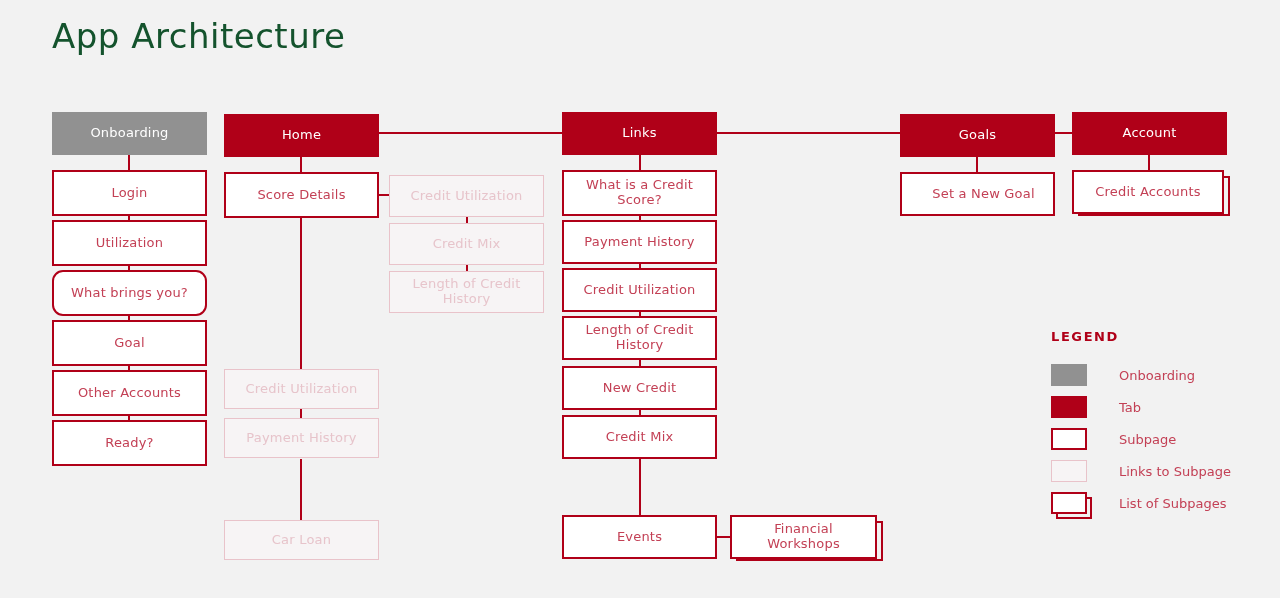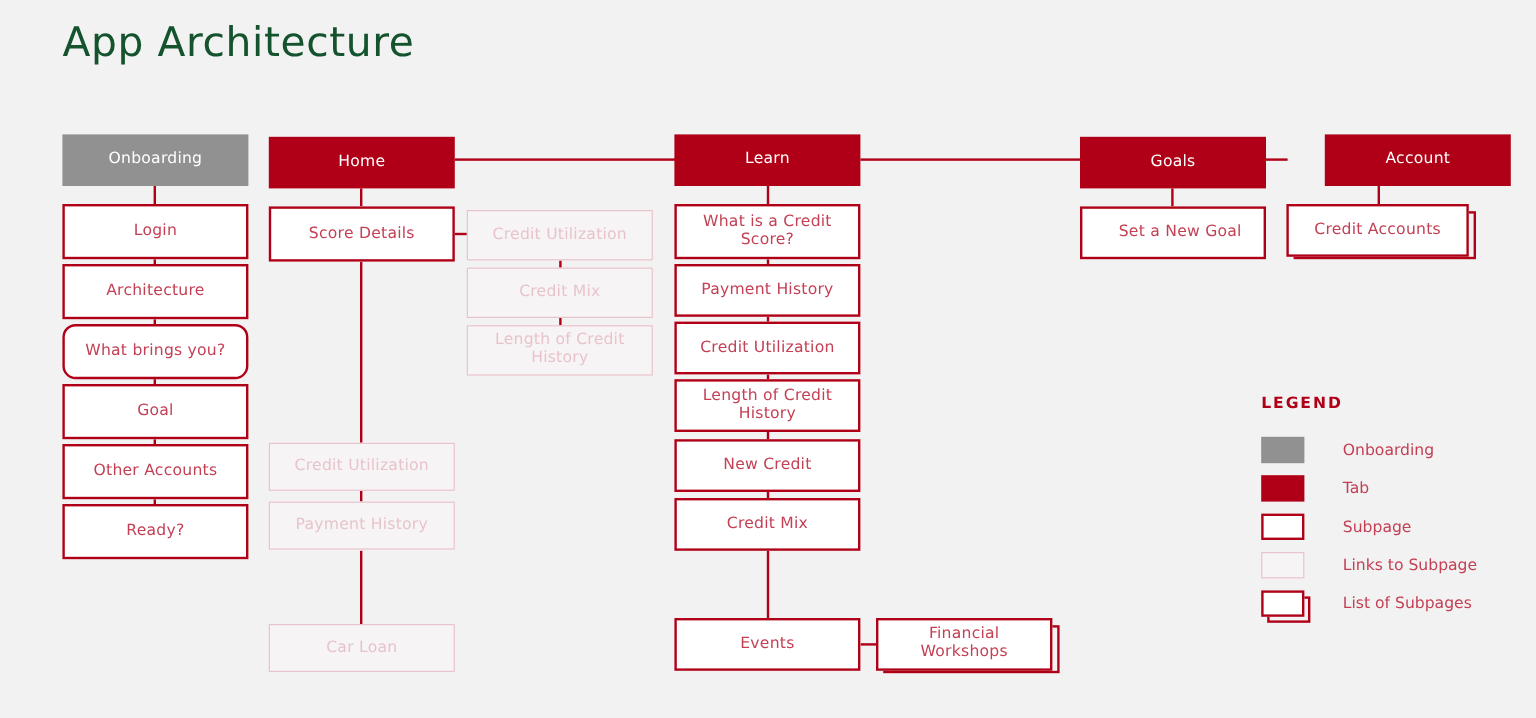--- a/index.html
+++ b/index.html
@@ -182,21 +182,21 @@
   <div class="conn v" style="left:976px; top:157px; width:2px; height:15px;"></div>
   <div class="conn v" style="left:1148px; top:155px; width:2px; height:15px;"></div>
 
   <div class="node onboarding" style="left:52px; top:112px; width:155px; height:43px;">
     <span class="lbl">Onboarding</span>
   </div>
   <div class="node subpage" style="left:52px; top:170px; width:155px; height:46px;">
     <span class="lbl">Login</span>
   </div>
   <div class="node subpage" style="left:52px; top:220px; width:155px; height:46px;">
-    <span class="lbl">Architecture</span>
+    <span class="lbl">Utilization</span>
   </div>
   <div class="node subpage" style="left:52px; top:270px; width:155px; height:46px;border-radius:11px;">
     <span class="lbl">What brings you?</span>
   </div>
   <div class="node subpage" style="left:52px; top:320px; width:155px; height:46px;">
     <span class="lbl">Goal</span>
   </div>
   <div class="node subpage" style="left:52px; top:370px; width:155px; height:46px;">
     <span class="lbl">Other Accounts</span>
   </div>
@@ -224,21 +224,21 @@
     <span class="lbl">Credit Utilization</span>
   </div>
   <div class="node faded" style="left:389px; top:223px; width:155px; height:42px;">
     <span class="lbl">Credit Mix</span>
   </div>
   <div class="node faded" style="left:389px; top:271px; width:155px; height:42px;">
     <span class="lbl">Length of Credit History</span>
   </div>
 
   <div class="node tab" style="left:562px; top:112px; width:155px; height:43px;">
-    <span class="lbl">Learn</span>
+    <span class="lbl">Links</span>
   </div>
   <div class="node subpage" style="left:562px; top:170px; width:155px; height:46px;">
     <span class="lbl">What is a Credit Score?</span>
   </div>
   <div class="node subpage" style="left:562px; top:220px; width:155px; height:44px;">
     <span class="lbl">Payment History</span>
   </div>
   <div class="node subpage" style="left:562px; top:268px; width:155px; height:44px;">
     <span class="lbl">Credit Utilization</span>
   </div>
@@ -260,21 +260,21 @@
     <span class="lbl">Financial Workshops</span>
   </div>
 
   <div class="node tab" style="left:900px; top:114px; width:155px; height:43px;">
     <span class="lbl">Goals</span>
   </div>
   <div class="node subpage" style="left:900px; top:172px; width:155px; height:44px;padding-left:12px;">
     <span class="lbl">Set a New Goal</span>
   </div>
 
-  <div class="node tab" style="left:1072px; top:112px; width:155px; height:43px;margin-left:32px;">
+  <div class="node tab" style="left:1072px; top:112px; width:155px; height:43px;">
     <span class="lbl">Account</span>
   </div>
   <div class="stack-shadow" style="left:1078px; top:176px; width:152px; height:40px;"></div>
   <div class="node subpage" style="left:1072px; top:170px; width:152px; height:44px;">
     <span class="lbl">Credit Accounts</span>
   </div>
 
   <div class="legend">
     <div class="legend-title">LEGEND</div>
 

